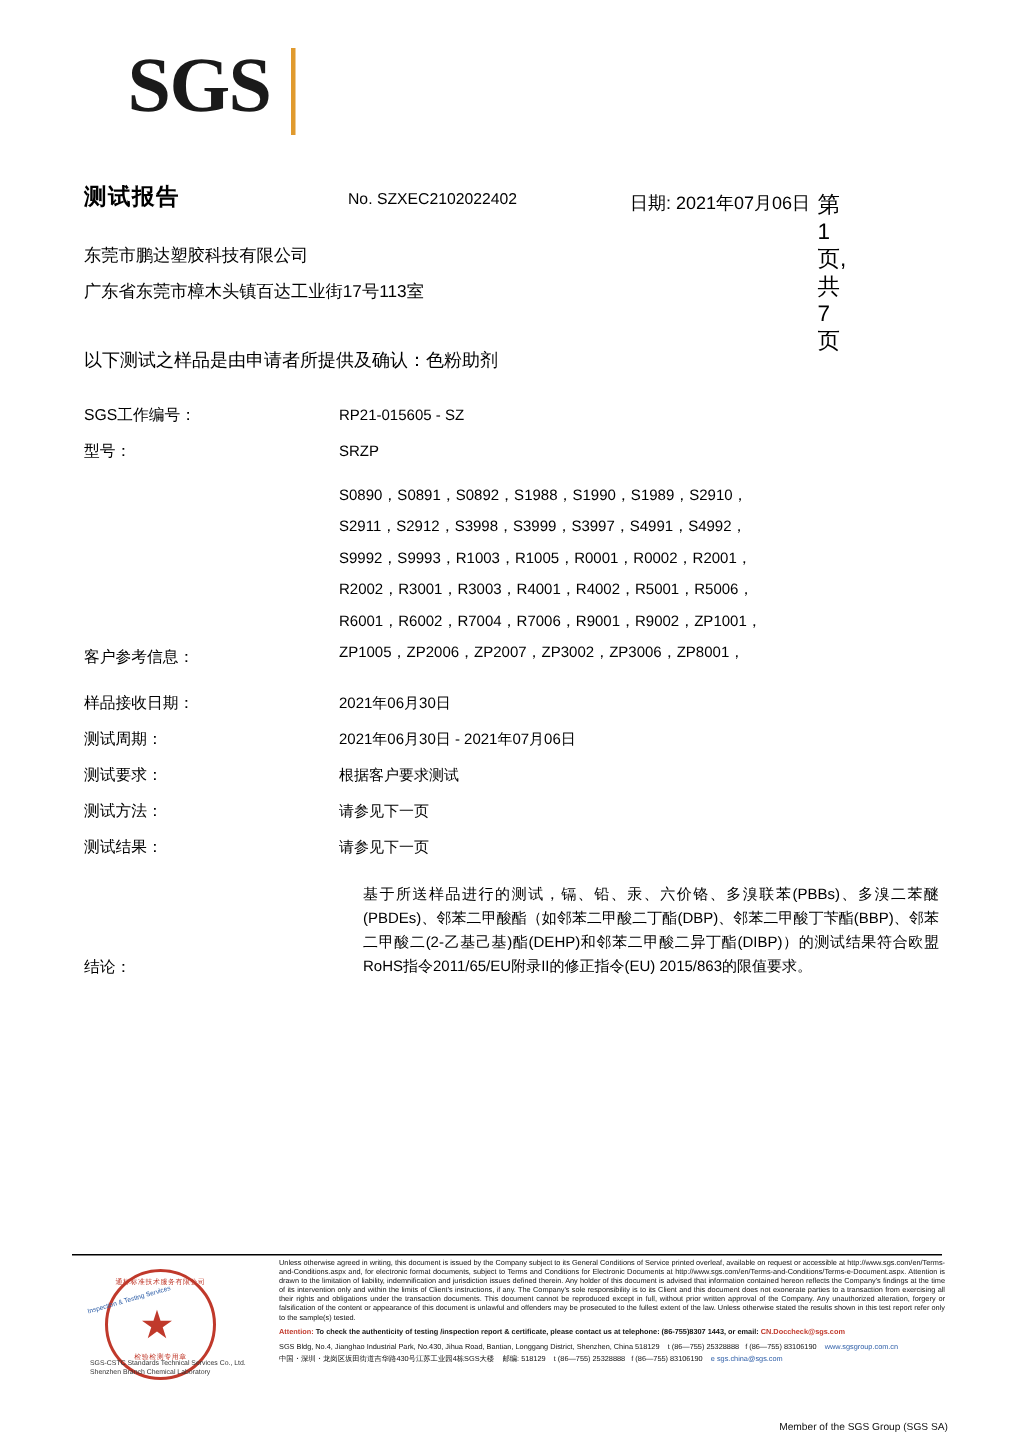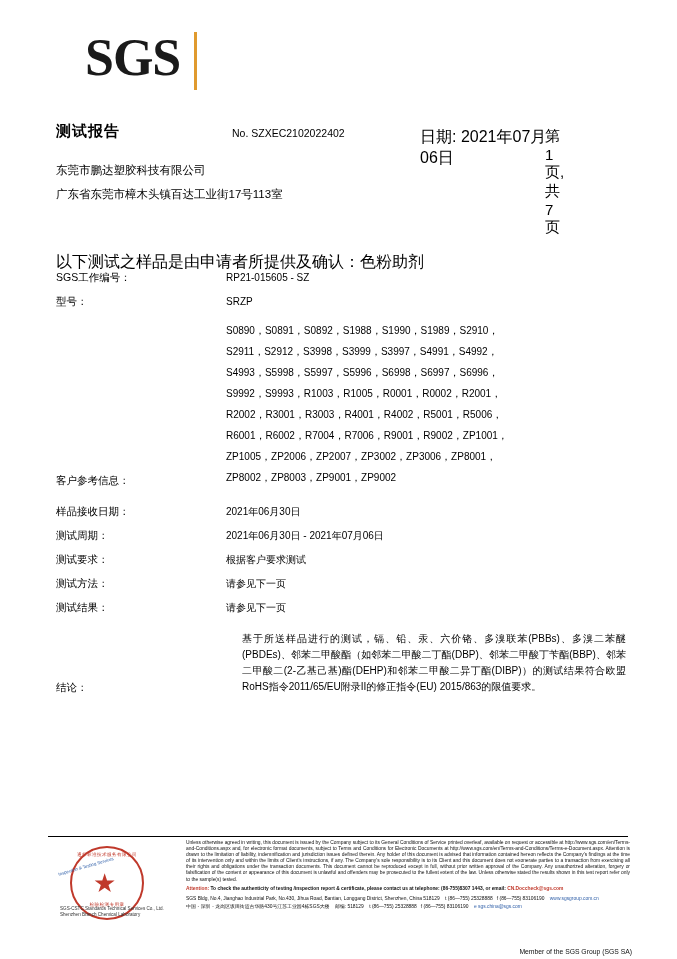--- a/index.html
+++ b/index.html
@@ -59,21 +59,21 @@
   .hdr-no {
     position: absolute;
     left: 232px;
     top: 127px;
     font-size: 10.5px;
   }
   .hdr-date {
     position: absolute;
     left: 420px;
     top: 127px;
-    font-size: 16px;
+    font-size: 12px;
   }
   .hdr-page {
     position: absolute;
     left: 545px;
     top: 127px;
     font-size: 15px;
   }
 
   .company {
     position: absolute;
@@ -84,22 +84,22 @@
   .address {
     position: absolute;
     left: 56px;
     top: 187px;
     font-size: 11.5px;
   }
 
   .sample-note {
     position: absolute;
     left: 56px;
-    top: 252px;
-    font-size: 16px;
+    top: 232px;
+    font-size: 12px;
   }
 
   
   .fields {
     position: absolute;
     left: 56px;
     top: 270px;
     width: 570px;
     font-size: 10.5px;
   }
@@ -267,26 +267,24 @@
     <div class="field-row gap-sm">
       <div class="field-label">型号：</div>
       <div class="field-value">SRZP</div>
     </div>
 
     <div class="field-row gap-md">
       <div class="field-label">客户参考信息：</div>
       <div class="field-value ref-list">
         <div>S0890，S0891，S0892，S1988，S1990，S1989，S2910，</div>
         <div>S2911，S2912，S3998，S3999，S3997，S4991，S4992，</div>
-        <div>S4993，S5998，S5997，S5996，S6998，S6997，S6996，</div>
         <div>S9992，S9993，R1003，R1005，R0001，R0002，R2001，</div>
         <div>R2002，R3001，R3003，R4001，R4002，R5001，R5006，</div>
         <div>R6001，R6002，R7004，R7006，R9001，R9002，ZP1001，</div>
         <div>ZP1005，ZP2006，ZP2007，ZP3002，ZP3006，ZP8001，</div>
-        <div>ZP8002，ZP8003，ZP9001，ZP9002</div>
       </div>
     </div>
 
     <div class="field-row">
       <div class="field-label">样品接收日期：</div>
       <div class="field-value">2021年06月30日</div>
     </div>
 
     <div class="field-row">
       <div class="field-label">测试周期：</div>

